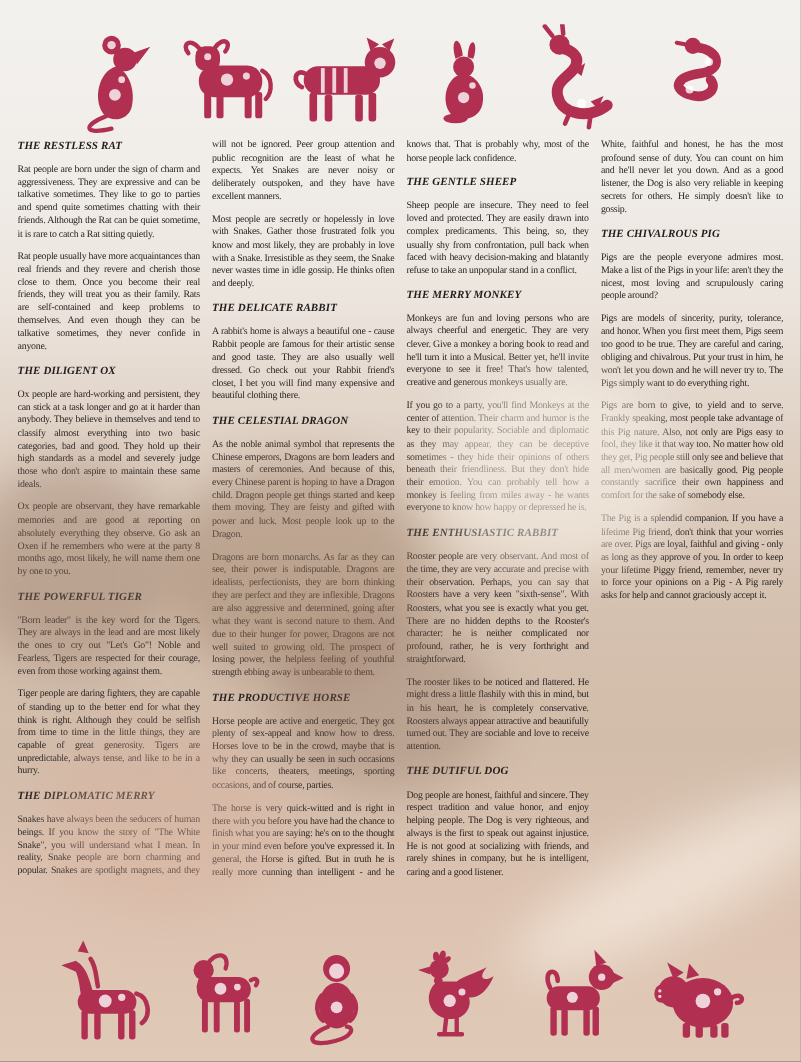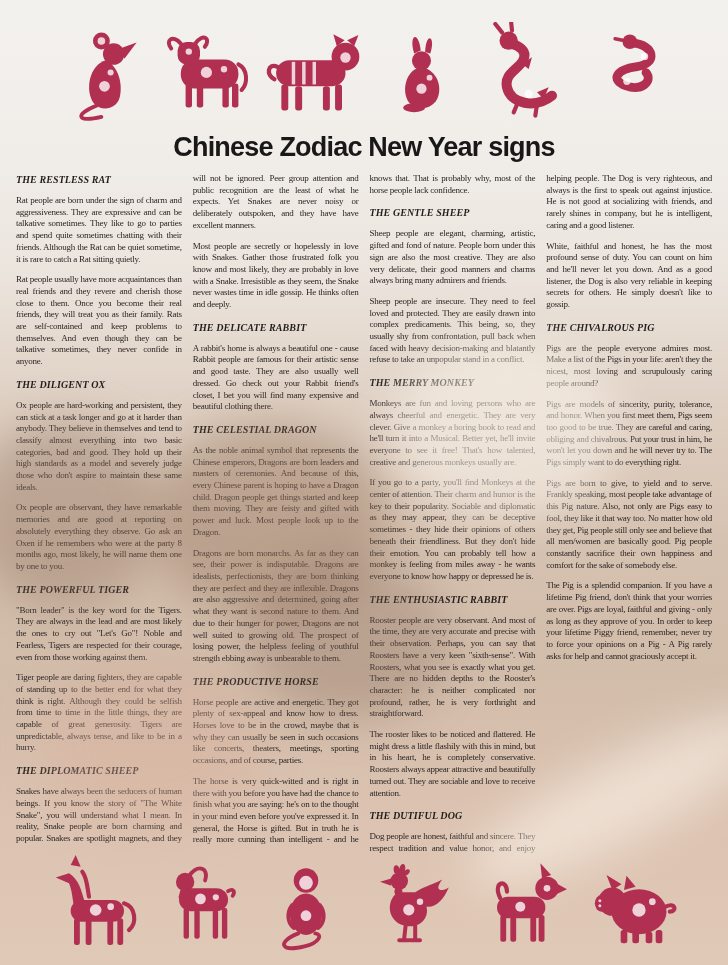--- a/index.html
+++ b/index.html
@@ -135,45 +135,43 @@
       <svg width="88" height="104" viewBox="0 0 120 120">
         <path class="t2" d="M72 18 C102 20 106 46 78 50 C48 54 42 68 62 76 C84 84 100 70 90 58"></path>
         <circle class="z" cx="68" cy="16" r="10"></circle>
         <path class="t" d="M58 14 L48 12"></path>
         <circle class="h" cx="64" cy="70" r="5"></circle>
         <circle class="h" cx="88" cy="36" r="5"></circle>
       </svg>
     </span>
   </div>
 
-  <h1 class="title">Chinese Zodiac New Year signs</h1>
 
   <div class="columns">
       <h2>THE RESTLESS RAT</h2>
       <p>Rat people are born under the sign of charm and aggressiveness. They are expressive and can be talkative sometimes. They like to go to parties and spend quite sometimes chatting with their friends. Although the Rat can be quiet sometime, it is rare to catch a Rat sitting quietly.</p>
       <p>Rat people usually have more acquaintances than real friends and they revere and cherish those close to them. Once you become their real friends, they will treat you as their family. Rats are self-contained and keep problems to themselves. And even though they can be talkative sometimes, they never confide in anyone.</p>
       <h2>THE DILIGENT OX</h2>
       <p>Ox people are hard-working and persistent, they can stick at a task longer and go at it harder than anybody. They believe in themselves and tend to classify almost everything into two basic categories, bad and good. They hold up their high standards as a model and severely judge those who don't aspire to maintain these same ideals.</p>
       <p>Ox people are observant, they have remarkable memories and are good at reporting on absolutely everything they observe. Go ask an Oxen if he remembers who were at the party 8 months ago, most likely, he will name them one by one to you.</p>
       <h2>THE POWERFUL TIGER</h2>
       <p>"Born leader" is the key word for the Tigers. They are always in the lead and are most likely the ones to cry out "Let's Go"! Noble and Fearless, Tigers are respected for their courage, even from those working against them.</p>
       <p>Tiger people are daring fighters, they are capable of standing up to the better end for what they think is right. Although they could be selfish from time to time in the little things, they are capable of great generosity. Tigers are unpredictable, always tense, and like to be in a hurry.</p>
-      <h2>THE DIPLOMATIC SHEEP</h2>
+      <h2>THE DIPLOMATIC MERRY</h2>
       <p>Snakes have always been the seducers of human beings. If you know the story of "The White Snake", you will understand what I mean. In reality, Snake people are born charming and popular. Snakes are spotlight magnets, and they will not be ignored. Peer group attention and public recognition are the least of what he expects. Yet Snakes are never noisy or deliberately outspoken, and they have have excellent manners.</p>
       <p>Most people are secretly or hopelessly in love with Snakes. Gather those frustrated folk you know and most likely, they are probably in love with a Snake. Irresistible as they seem, the Snake never wastes time in idle gossip. He thinks often and deeply.</p>
       <h2>THE DELICATE RABBIT</h2>
       <p>A rabbit's home is always a beautiful one - cause Rabbit people are famous for their artistic sense and good taste. They are also usually well dressed. Go check out your Rabbit friend's closet, I bet you will find many expensive and beautiful clothing there.</p>
       <h2>THE CELESTIAL DRAGON</h2>
       <p>As the noble animal symbol that represents the Chinese emperors, Dragons are born leaders and masters of ceremonies. And because of this, every Chinese parent is hoping to have a Dragon child. Dragon people get things started and keep them moving. They are feisty and gifted with power and luck. Most people look up to the Dragon.</p>
       <p>Dragons are born monarchs. As far as they can see, their power is indisputable. Dragons are idealists, perfectionists, they are born thinking they are perfect and they are inflexible. Dragons are also aggressive and determined, going after what they want is second nature to them. And due to their hunger for power, Dragons are not well suited to growing old. The prospect of losing power, the helpless feeling of youthful strength ebbing away is unbearable to them.</p>
       <h2>THE PRODUCTIVE HORSE</h2>
       <p>Horse people are active and energetic. They got plenty of sex-appeal and know how to dress. Horses love to be in the crowd, maybe that is why they can usually be seen in such occasions like concerts, theaters, meetings, sporting occasions, and of course, parties.</p>
       <p>The horse is very quick-witted and is right in there with you before you have had the chance to finish what you are saying: he's on to the thought in your mind even before you've expressed it. In general, the Horse is gifted. But in truth he is really more cunning than intelligent - and he knows that. That is probably why, most of the horse people lack confidence.</p>
       <h2>THE GENTLE SHEEP</h2>
-      <p>Sheep people are elegant, charming, artistic, gifted and fond of nature. People born under this sign are also the most creative. They are also very delicate, their good manners and charms always bring many admirers and friends.</p>
       <p>Sheep people are insecure. They need to feel loved and protected. They are easily drawn into complex predicaments. This being, so, they usually shy from confrontation, pull back when faced with heavy decision-making and blatantly refuse to take an unpopular stand in a conflict.</p>
       <h2>THE MERRY MONKEY</h2>
       <p>Monkeys are fun and loving persons who are always cheerful and energetic. They are very clever. Give a monkey a boring book to read and he'll turn it into a Musical. Better yet, he'll invite everyone to see it free! That's how talented, creative and generous monkeys usually are.</p>
       <p>If you go to a party, you'll find Monkeys at the center of attention. Their charm and humor is the key to their popularity. Sociable and diplomatic as they may appear, they can be deceptive sometimes - they hide their opinions of others beneath their friendliness. But they don't hide their emotion. You can probably tell how a monkey is feeling from miles away - he wants everyone to know how happy or depressed he is.</p>
       <h2>THE ENTHUSIASTIC RABBIT</h2>
       <p>Rooster people are very observant. And most of the time, they are very accurate and precise with their observation. Perhaps, you can say that Roosters have a very keen "sixth-sense". With Roosters, what you see is exactly what you get. There are no hidden depths to the Rooster's character: he is neither complicated nor profound, rather, he is very forthright and straightforward.</p>
       <p>The rooster likes to be noticed and flattered. He might dress a little flashily with this in mind, but in his heart, he is completely conservative. Roosters always appear attractive and beautifully turned out. They are sociable and love to receive attention.</p>
       <h2>THE DUTIFUL DOG</h2>
       <p>Dog people are honest, faithful and sincere. They respect tradition and value honor, and enjoy helping people. The Dog is very righteous, and always is the first to speak out against injustice. He is not good at socializing with friends, and rarely shines in company, but he is intelligent, caring and a good listener.</p>
       <p>White, faithful and honest, he has the most profound sense of duty. You can count on him and he'll never let you down. And as a good listener, the Dog is also very reliable in keeping secrets for others. He simply doesn't like to gossip.</p>

